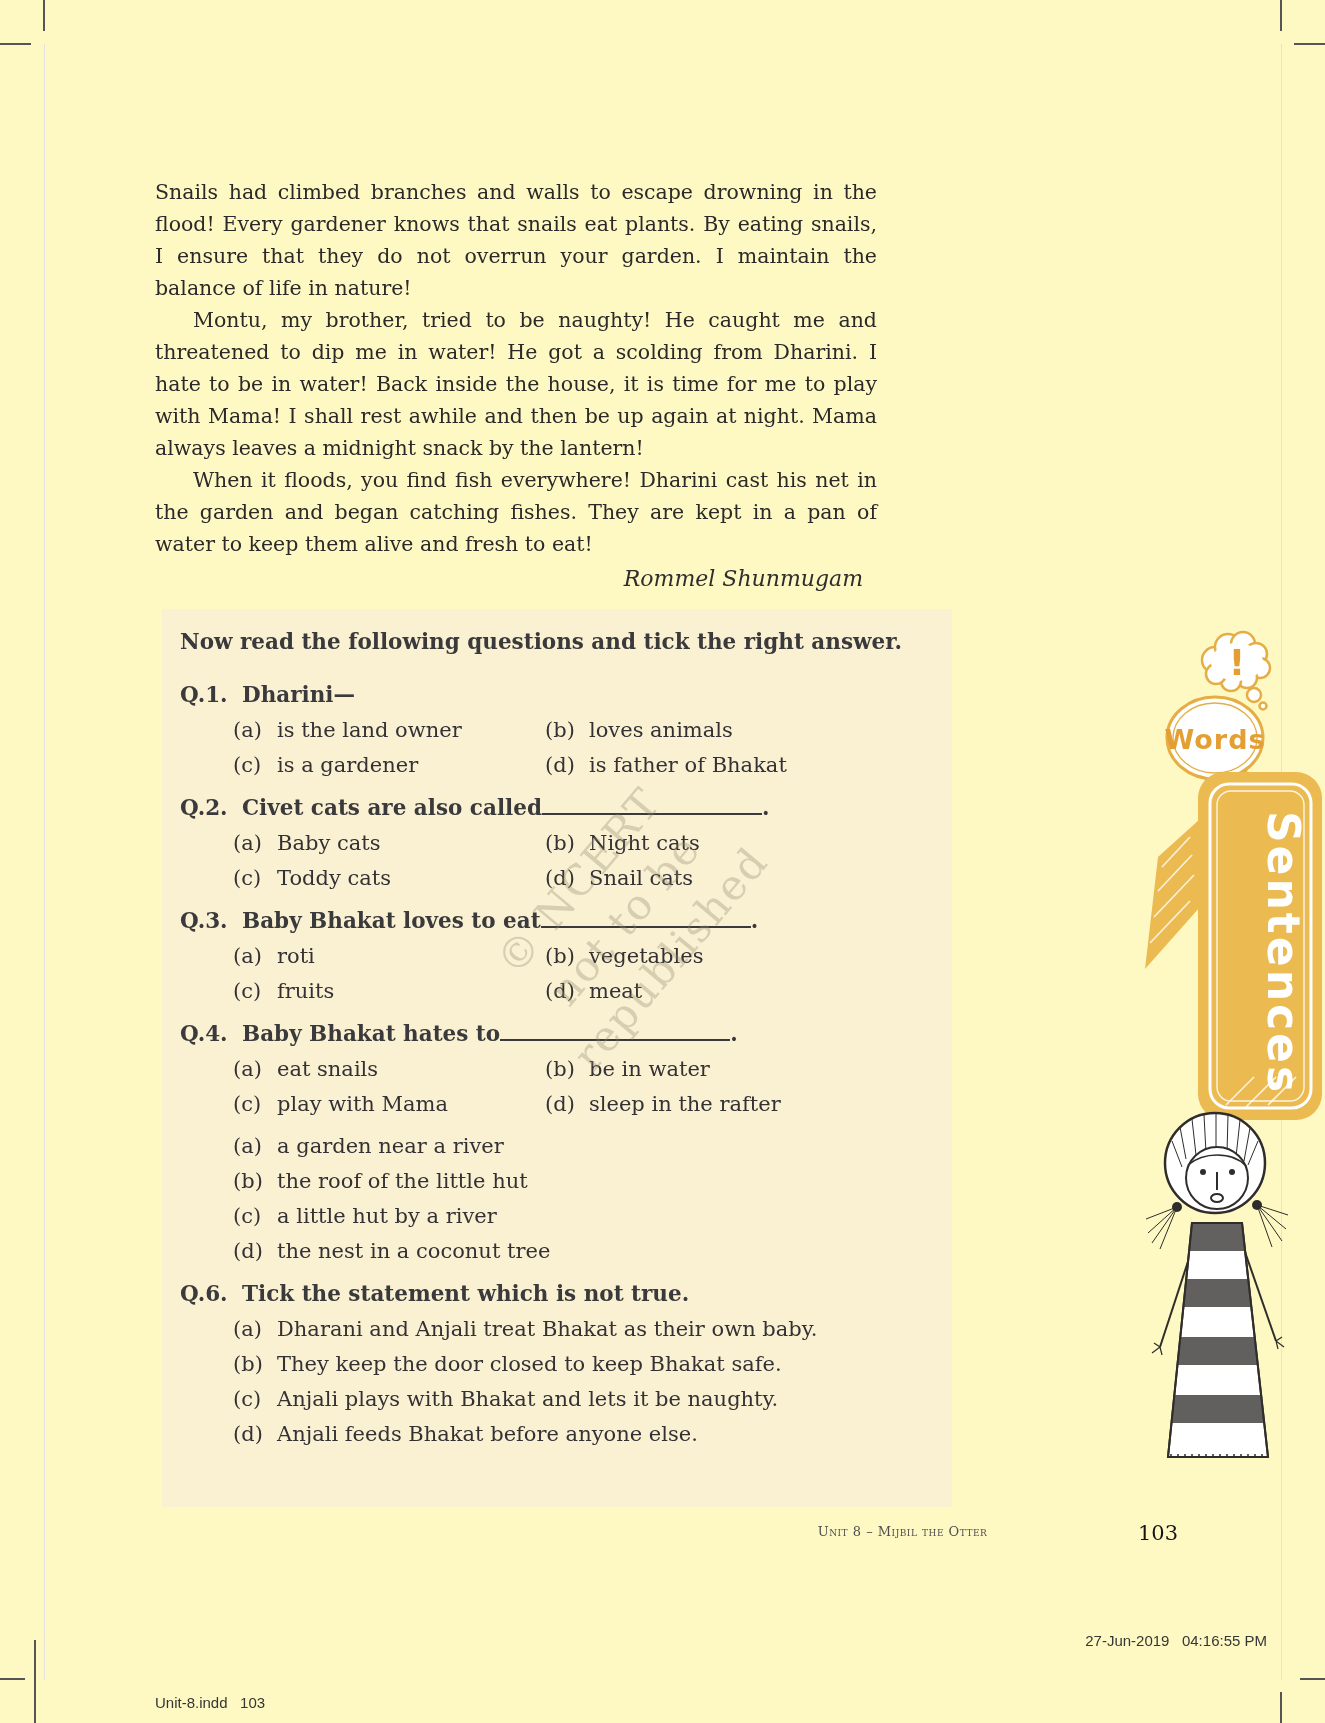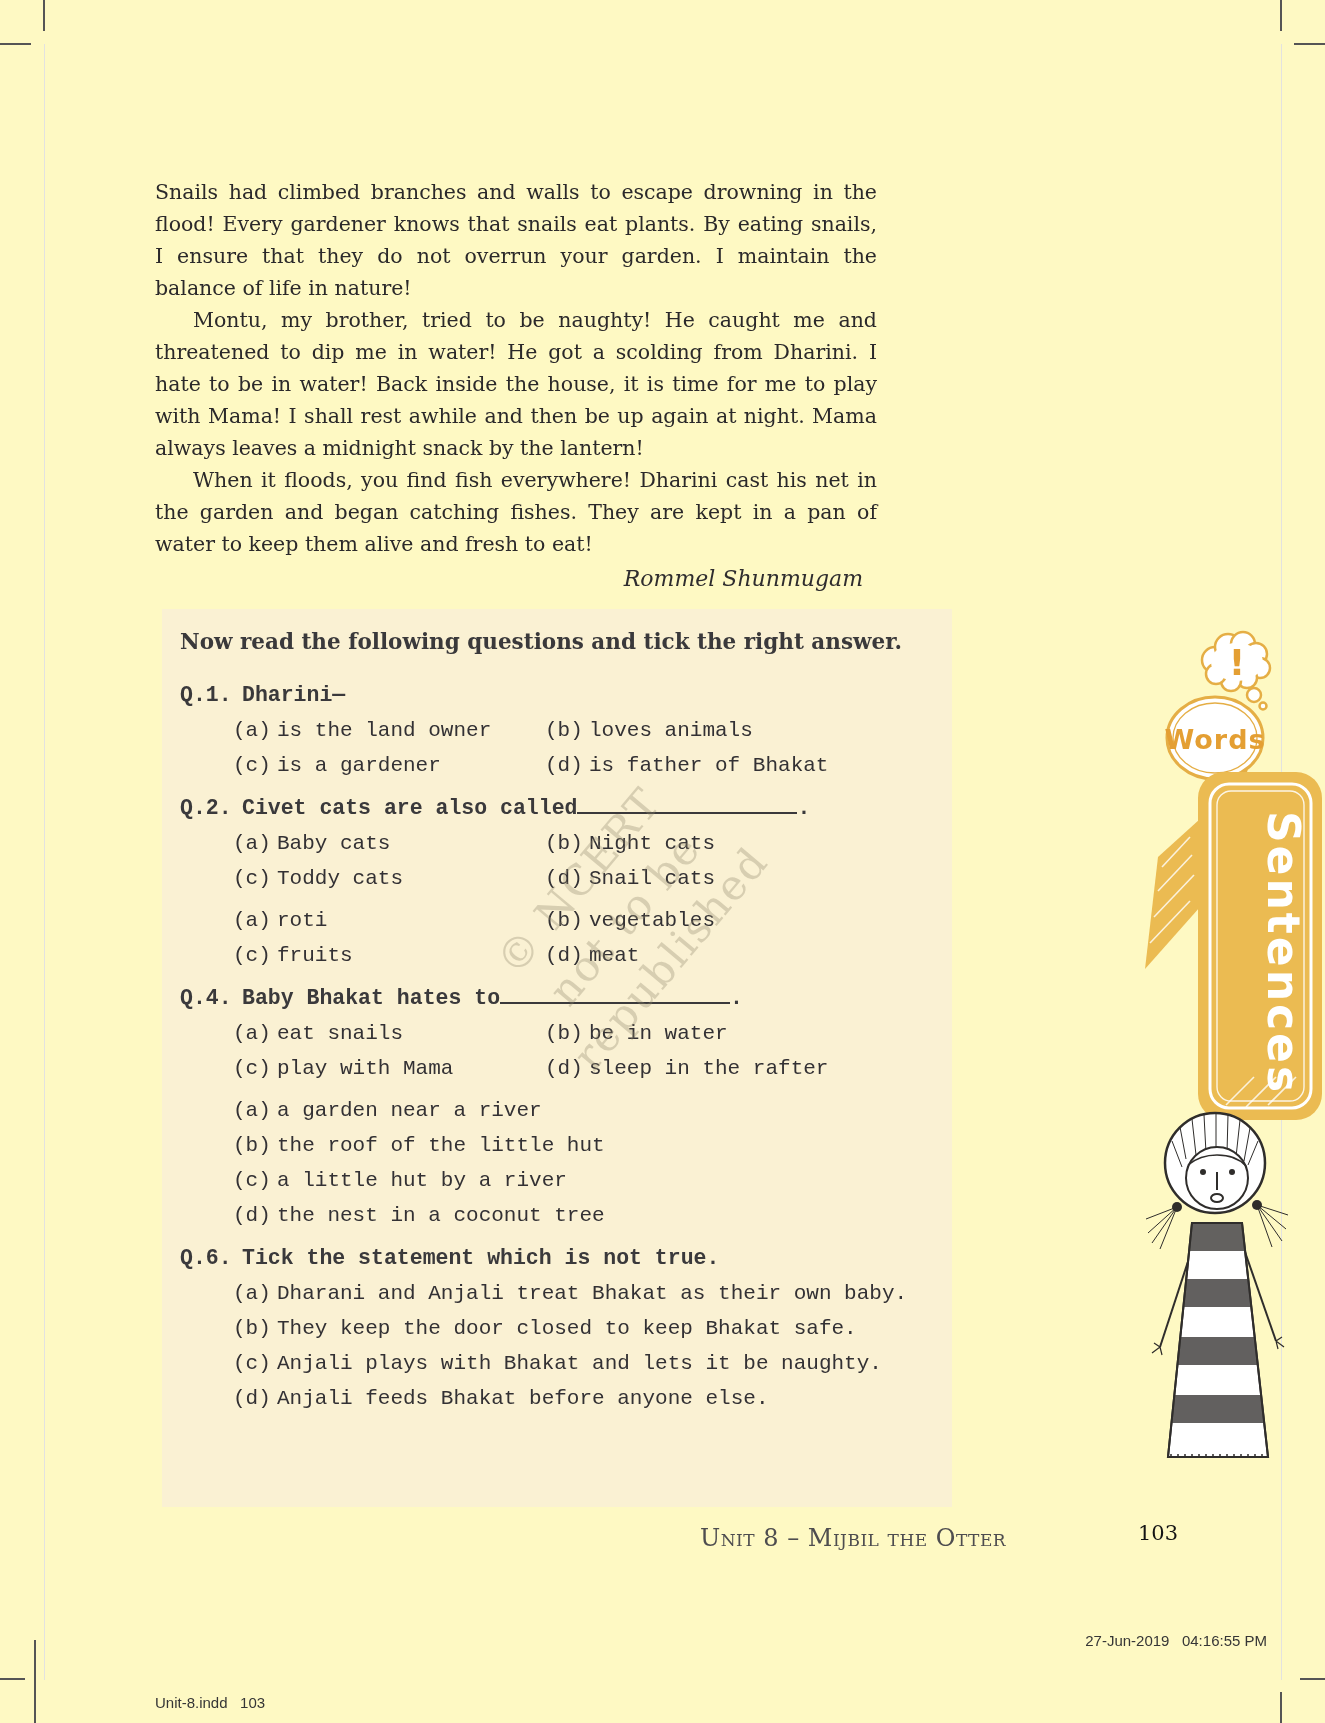--- a/index.html
+++ b/index.html
@@ -13,32 +13,32 @@
   .story p{margin:0;}
   .story p.ind{text-indent:38px;}
   .attribution{position:absolute;left:155px;top:566px;width:722px;text-align:right;font-style:italic;font-size:22px;color:#2f2d2e;padding-right:14px;box-sizing:border-box;}
   
   .watermark{position:absolute;left:390px;top:830px;width:470px;transform:rotate(-50deg);transform-origin:center;
              text-align:center;color:rgba(146,136,110,0.33);font-size:42px;line-height:60px;letter-spacing:2px;z-index:3;pointer-events:none;}
   
   .quizbox{position:absolute;left:162px;top:609px;width:790px;height:898px;background:#faf1d3;box-sizing:border-box;
            padding:18px 18px 0 18px;z-index:1;}
   .quiz-header{font-weight:bold;font-size:21.5px;line-height:30px;color:#3a393b;margin-bottom:20px;}
-  .qblock{margin-bottom:7px;position:relative;z-index:4;font-family:Liberation Mono, monospace;}
+  .qblock{margin-bottom:7px;position:relative;z-index:4;}
   .qtitle{display:flex;font-weight:bold;font-size:21.5px;line-height:36px;color:#3a393b;}
   .qlabel{width:62px;flex:none;}
   .blank{display:inline-block;border-bottom:2px solid #3a393b;height:20px;}
   .w220{width:220px;} .w210{width:210px;} .w230{width:230px;} .w280{width:280px;}
   .opts2{margin-left:53px;display:grid;grid-template-columns:312px 1fr;font-size:21px;color:#333134;}
   .opts1{margin-left:53px;font-size:21px;color:#333134;}
   .opt{line-height:35px;display:flex;}
   .optletter{width:44px;flex:none;}
   
-  .unit-label{position:absolute;left:700px;top:1524px;width:405px;text-align:left;font-variant:small-caps;
-              font-size:24px;letter-spacing:.5px;color:#4e4d4f;}
+  .unit-label{position:absolute;left:700px;top:1524px;width:405px;text-align:center;font-variant:small-caps;
+              font-size:13px;letter-spacing:.5px;color:#4e4d4f;}
   .page-number{position:absolute;left:1138px;top:1521px;font-size:21px;color:#141414;}
   
   .print-file{position:absolute;left:155px;top:1694px;font-family:Liberation Sans, sans-serif;font-size:15px;color:#363636;white-space:pre;}
   .print-date{position:absolute;right:58px;top:1632px;font-family:"Liberation Sans","DejaVu Sans",sans-serif;font-size:15px;color:#363636;white-space:pre;}
   
   .margin-art{position:absolute;left:1040px;top:575px;z-index:2;}
 </style>
 </head>
 <body>
 
@@ -114,20 +114,24 @@
             <span>Toddy cats</span>
           </div>
         <div class="opt">
             <span class="optletter">(d)</span>
             <span>Snail cats</span>
           </div>
       </div>
     </div>
 
     <div class="qblock">
+      <div class="qtitle">
+        <span class="qlabel">Q.3.</span>
+        <span><span>Baby Bhakat loves to eat</span><span class="blank w210"></span><span>.</span></span>
+      </div>
       <div class="opts2">
         <div class="opt">
             <span class="optletter">(a)</span>
             <span>roti</span>
           </div>
         <div class="opt">
             <span class="optletter">(b)</span>
             <span>vegetables</span>
           </div>
         <div class="opt">

